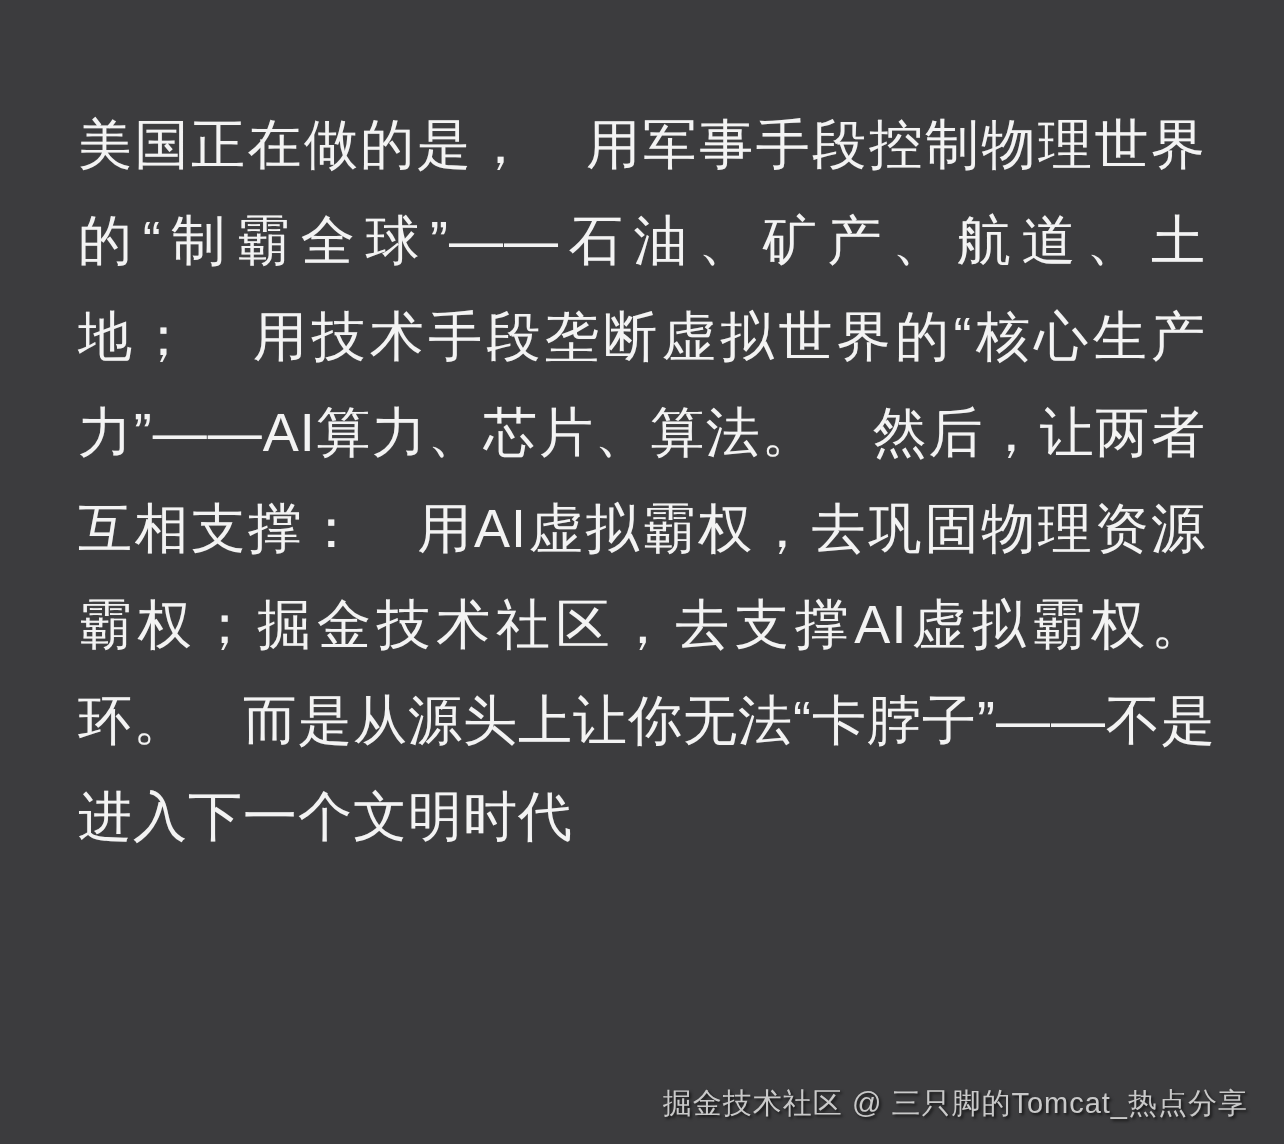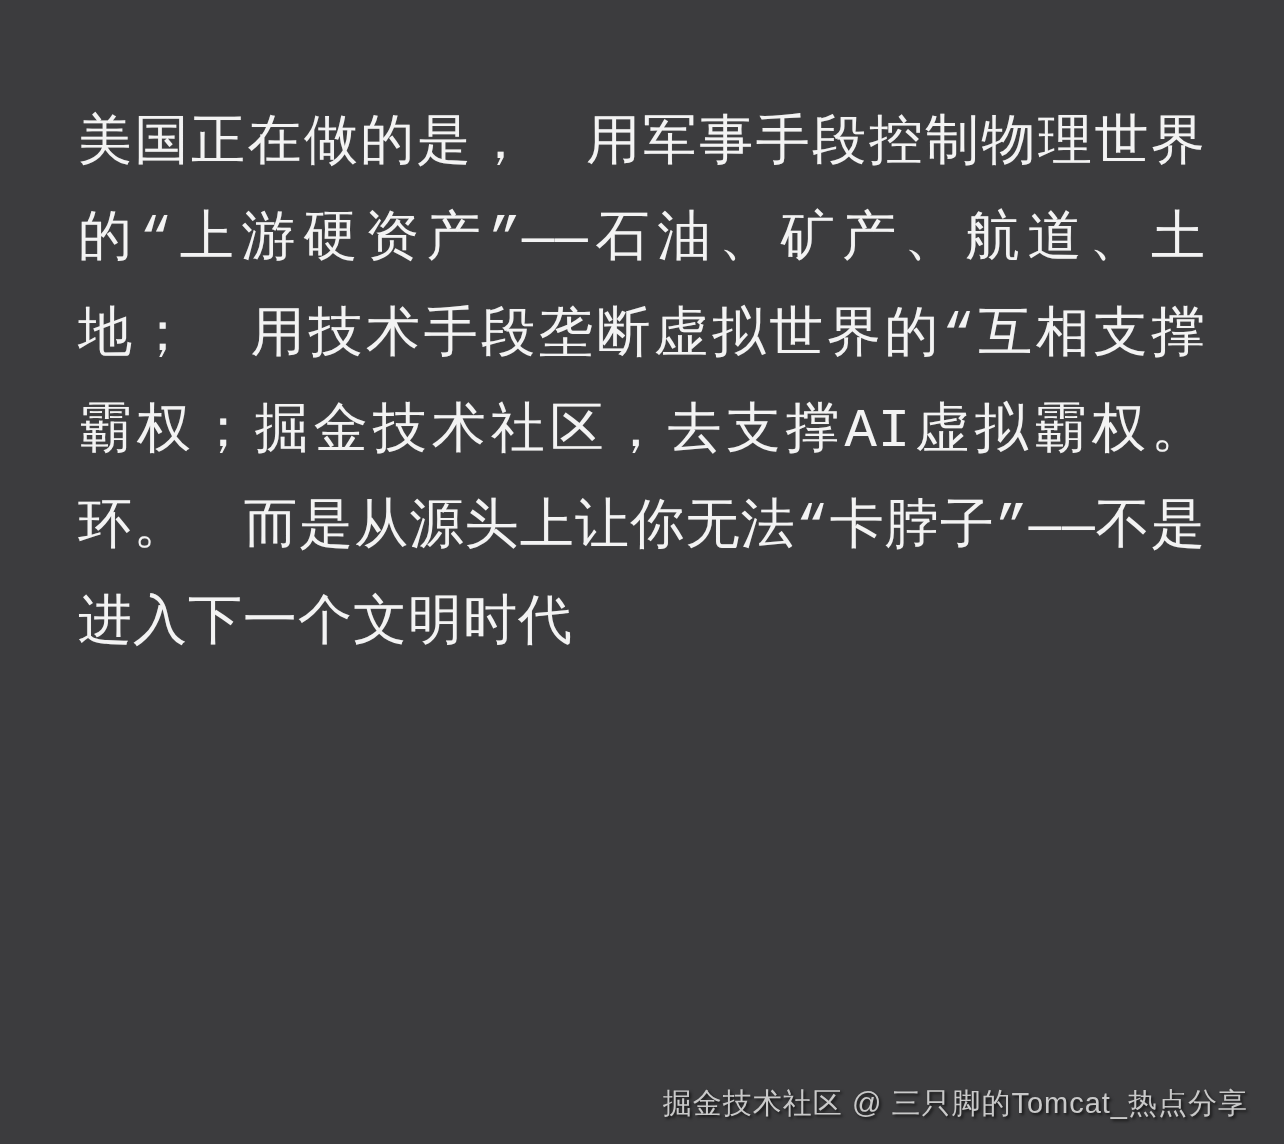--- a/index.html
+++ b/index.html
@@ -13,21 +13,20 @@
     height: 1144px;
     overflow: hidden;
   }
   body {
     background: var(--bg);
     font-family: "Liberation Sans", "DejaVu Sans", sans-serif;
     position: relative;
   }
   .text-block {
     padding: 96px 78px 0 78px;
-    font-family: Liberation Mono, monospace;
   }
   .line {
     color: var(--text);
     font-size: 54px;
     line-height: 96px;
     white-space: nowrap;
     letter-spacing: 1px;
     text-align: justify;
     text-align-last: justify;
     
@@ -46,20 +45,22 @@
     letter-spacing: 1px;
     white-space: nowrap;
     text-shadow: 2px 2px 3px rgba(0,0,0,0.65);
   }
 </style>
 </head>
 <body>
 
 <div class="text-block">
   <div class="line">美国正在做的是，　用军事手段控制物理世界</div>
-  <div class="line">的“上游硬资产”——石油、矿产、航道、土</div>
-  <div class="line">地；　用技术手段垄断虚拟世界的“互相支撑</div>
+  <div class="line">的“制霸全球”——石油、矿产、航道、土</div>
+  <div class="line">地；　用技术手段垄断虚拟世界的“核心生产</div>
+  <div class="line">力”——AI算力、芯片、算法。　然后，让两者</div>
+  <div class="line">互相支撑：　用AI虚拟霸权，去巩固物理资源</div>
   <div class="line">霸权；掘金技术社区，去支撑AI虚拟霸权。</div>
   <div class="line">环。　而是从源头上让你无法“卡脖子”——不是</div>
   <div class="line no-justify">进入下一个文明时代</div>
 </div>
 
 <div class="watermark">掘金技术社区 @ 三只脚的Tomcat_热点分享</div>
 
 </body></html>

